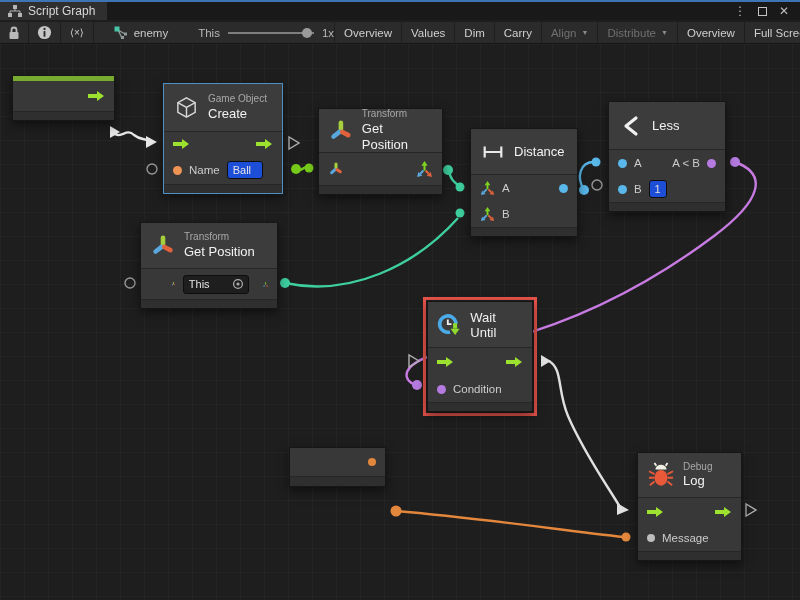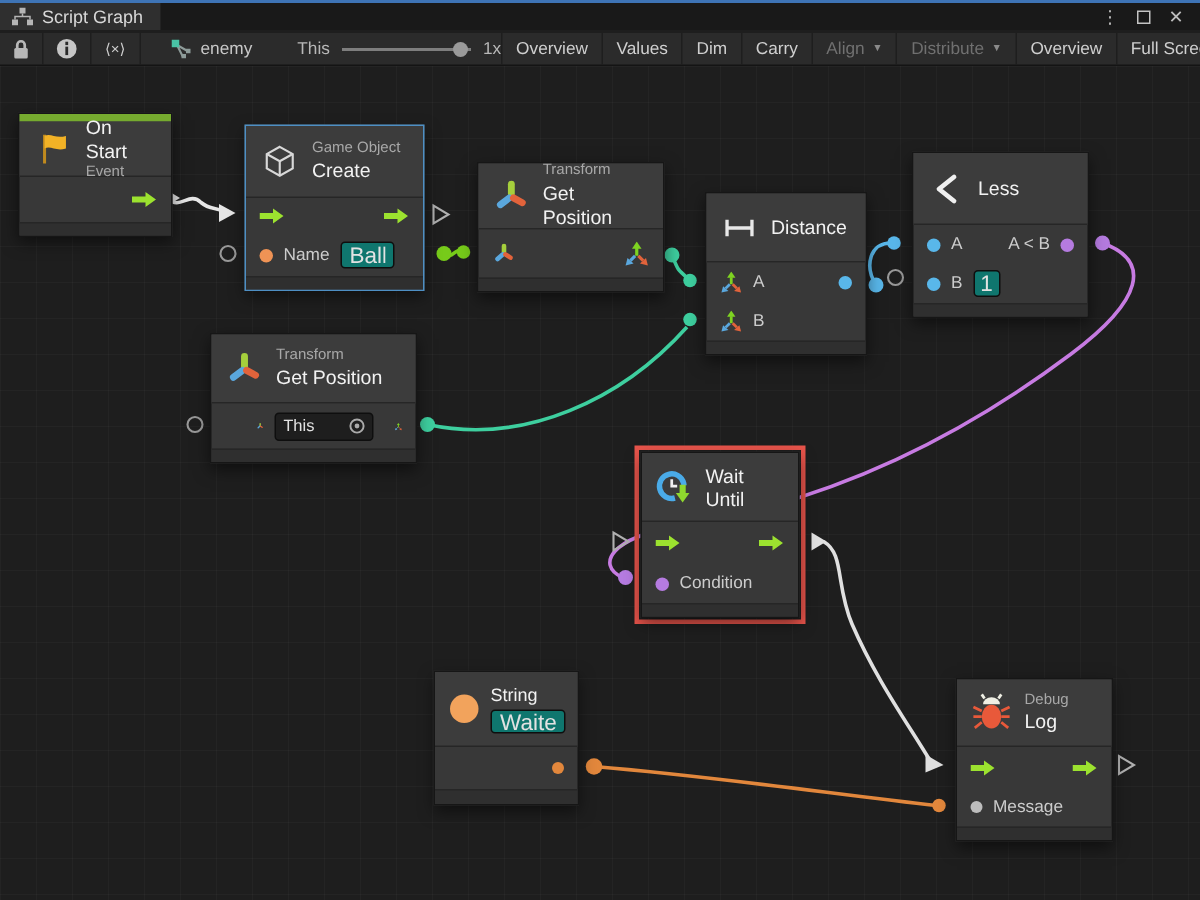--- a/index.html
+++ b/index.html
@@ -35,21 +35,21 @@
   .node.selected{border:1px solid #4e8fc4;}
   .hdr{display:flex;align-items:center;gap:9px;padding:0 10px;background:#3c3c3c;border-bottom:1px solid #262626;}
   .titles{display:flex;flex-direction:column;line-height:1.25;}
   .cat{font-size:10px;color:#a8a8a8;}
   .ttl{font-size:13px;color:#f2f2f2;}
   .row{display:flex;align-items:center;gap:7px;padding:0 9px;}
   .spacer{flex:1;}
   .ftr{background:#2f2f2f;border-top:1px solid #262626;}
   .dot{width:9px;height:9px;border-radius:50%;flex:0 0 auto;}
   .plabel{font-size:11.5px;color:#cccccc;}
-  .field{background:#0f766e;border:1px solid #0e0e0e;border-radius:3px;color:#e2e2e2;font-size:15px;padding:1px 5px;height:18px;}
+  .field{background:#1d4ed8;border:1px solid #0e0e0e;border-radius:3px;color:#e2e2e2;font-size:11px;padding:1px 5px;height:18px;}
   input.field{outline:none;}
   .field-wrap{display:flex;align-items:center;background:#1e1e1e;border:1px solid #0e0e0e;border-radius:3px;height:19px;padding:0 4px 0 0;}
   .field-wrap input{background:transparent;border:none;color:#e2e2e2;font-size:11px;width:48px;padding:1px 5px;outline:none;}
   .hl-red{position:absolute;border:3px solid #e8544b;}
   .bigcircle{width:19px;height:19px;border-radius:50%;background:#f2a35c;flex:0 0 auto;}
 </style>
 </head>
 <body>
 
 <div class="app">
@@ -180,30 +180,20 @@
       <polygon points="289,93 289,105 299,99" fill="none" stroke="#b0b0b0" stroke-width="1.4"></polygon>
       <circle cx="152" cy="125" r="5" fill="none" stroke="#999" stroke-width="1.4"></circle>
       <circle cx="130" cy="239" r="5" fill="none" stroke="#999" stroke-width="1.4"></circle>
       <circle cx="597" cy="141" r="5" fill="none" stroke="#999" stroke-width="1.4"></circle>
       <polygon points="409,311 409,323 419,317" fill="none" stroke="#b0b0b0" stroke-width="1.4"></polygon>
       <polygon points="746,460 746,472 756,466" fill="none" stroke="#b0b0b0" stroke-width="1.4"></polygon>
     </svg>
 
     <div class="node" style="left:12px;top:31px;width:103px;">
       <div style="height:5px;background:#76ab2f;"></div>
-      <div class="hdr" style="height:37px;">
-        <svg width="26" height="26" viewBox="0 0 30 30">
-          <path d="M8 4 v23" stroke="#c08a1e" stroke-width="2.4"></path>
-          <path d="M8 5 C13 2.5,17 7.5,25 5 L25 15 C17 17.5,13 12.5,8 15 Z" fill="#f2b226"></path>
-        </svg>
-        <div class="titles">
-          <span class="ttl">On Start</span>
-          <span class="cat">Event</span>
-        </div>
-      </div>
       <div class="row" style="height:30px;">
         <span class="spacer"></span>
         <svg width="17" height="12" viewBox="0 0 17 12">
             <path d="M0 4 H9 V1 L16 6 L9 11 V8 H0 Z" fill="#9ce22f"></path>
           </svg>
       </div>
       <div class="ftr" style="height:9px;"></div>
     </div>
 
     <div class="node selected" style="left:163px;top:39px;width:120px;">
@@ -393,27 +383,20 @@
           </svg>
       </div>
       <div class="row" style="height:26px;">
         <span class="dot" style="background:#b57be0;"></span>
         <span class="plabel">Condition</span>
       </div>
       <div class="ftr" style="height:9px;"></div>
     </div>
 
     <div class="node" style="left:289px;top:403px;width:97px;">
-      <div class="hdr" style="height:50px;gap:8px;">
-        <span class="bigcircle"></span>
-        <div class="titles" style="gap:2px;">
-          <span class="ttl" style="font-size:12px;">String</span>
-          <input class="field" style="width: 50px; height: 16px;" value="Waited!">
-        </div>
-      </div>
       <div class="row" style="height:28px;">
         <span class="spacer"></span>
         <span class="dot" style="background:#e2873c;width:8px;height:8px;"></span>
       </div>
       <div class="ftr" style="height:10px;"></div>
     </div>
 
     <div class="node" style="left:637px;top:408px;width:105px;">
       <div class="hdr" style="height:45px;">
         <svg width="26" height="26" viewBox="0 0 28 28">

